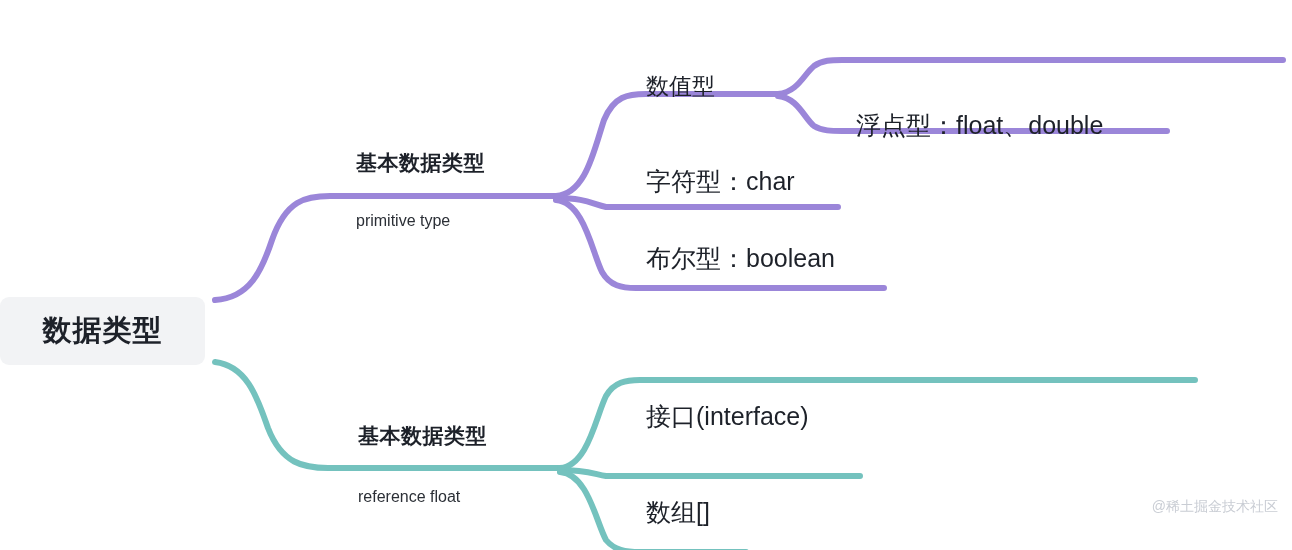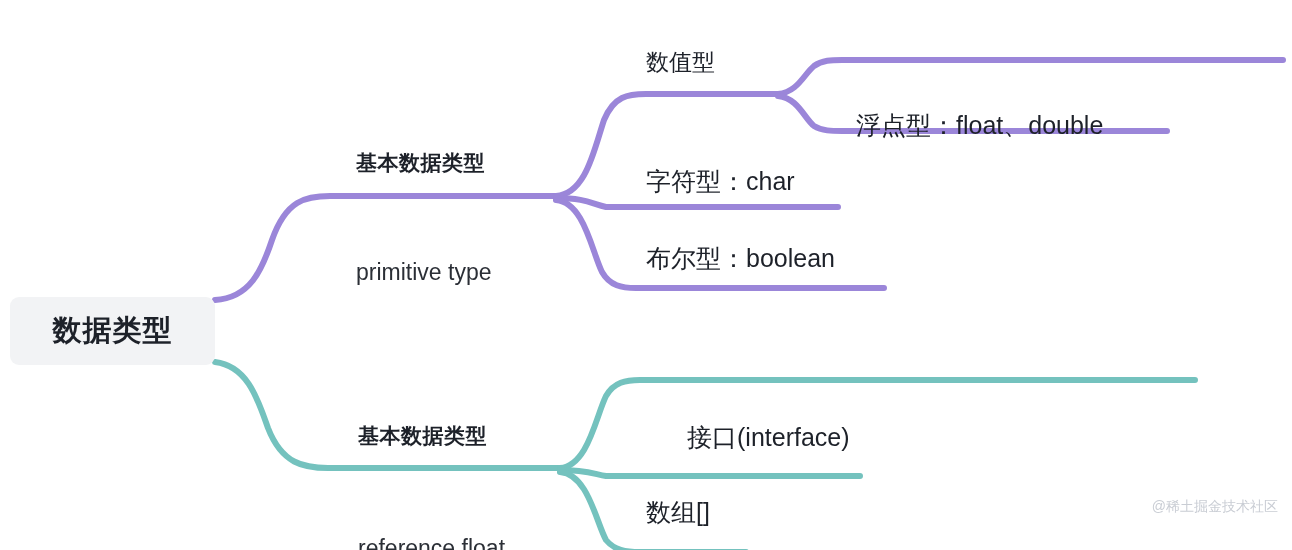--- a/index.html
+++ b/index.html
@@ -25,21 +25,21 @@
   }
   .node-label {
     position: absolute;
     color: #1d2129;
     white-space: nowrap;
     line-height: 1;
   }
   
   #root-node {
     position: absolute;
-    left: 10px;
+    left: 0;
     top: 297px;
     width: 205px;
     height: 68px;
     background: #f2f3f5;
     border-radius: 9px;
     display: flex;
     align-items: center;
     justify-content: center;
   }
   #root-node .root-text {
@@ -48,24 +48,23 @@
     color: #1d2129;
     letter-spacing: 1px;
   }
   
   .branch-cn {
     font-size: 21px;
     font-weight: bold;
     letter-spacing: 0.5px;
   }
   .branch-en {
-    font-size: 23px;
+    font-size: 16px;
     font-weight: normal;
     color: #2b2f36;
-    margin-top: 48px;
   }
   .mid-label {
     font-size: 23px;
     font-weight: normal;
   }
   .leaf-label {
     font-size: 25px;
     font-weight: normal;
   }
   #watermark {
@@ -106,27 +105,27 @@
     <path d="M 560,472 C 588,474 596,522 606,540 C 614,550 626,552 640,552 L 746,552" fill="none" stroke="#74c2be" stroke-width="6" stroke-linecap="round"></path>
   </svg>
 
   <div id="root-node" style="background: rgb(242, 243, 245);">
     <span class="root-text">数据类型</span>
   </div>
 
   <div class="node-label branch-cn" style="left:356px; top:152px;">基本数据类型</div>
   <div class="node-label branch-en" style="left:356px; top:213px;">primitive type</div>
 
-  <div class="node-label mid-label" style="left:646px; top:51px;">数值型</div>
+  <div class="node-label mid-label" style="left:646px; top:75px;">数值型</div>
 
   <div class="node-label leaf-label" style="left:856px; top:89px;margin-top:24px;">浮点型：float、double</div>
   <div class="node-label leaf-label" style="left:646px; top:169px;">字符型：char</div>
   <div class="node-label leaf-label" style="left:646px; top:246px;">布尔型：boolean</div>
 
   <div class="node-label branch-cn" style="left:358px; top:425px;">基本数据类型</div>
   <div class="node-label branch-en" style="left:358px; top:489px;">reference float</div>
 
-  <div class="node-label leaf-label" style="left:646px; top:425px;margin-left:41px;">接口(interface)</div>
+  <div class="node-label leaf-label" style="left:646px; top:404px;">接口(interface)</div>
   <div class="node-label leaf-label" style="left:646px; top:500px;">数组[]</div>
 
   <div id="watermark">@稀土掘金技术社区</div>
 
 </div>
 
 </body></html>

